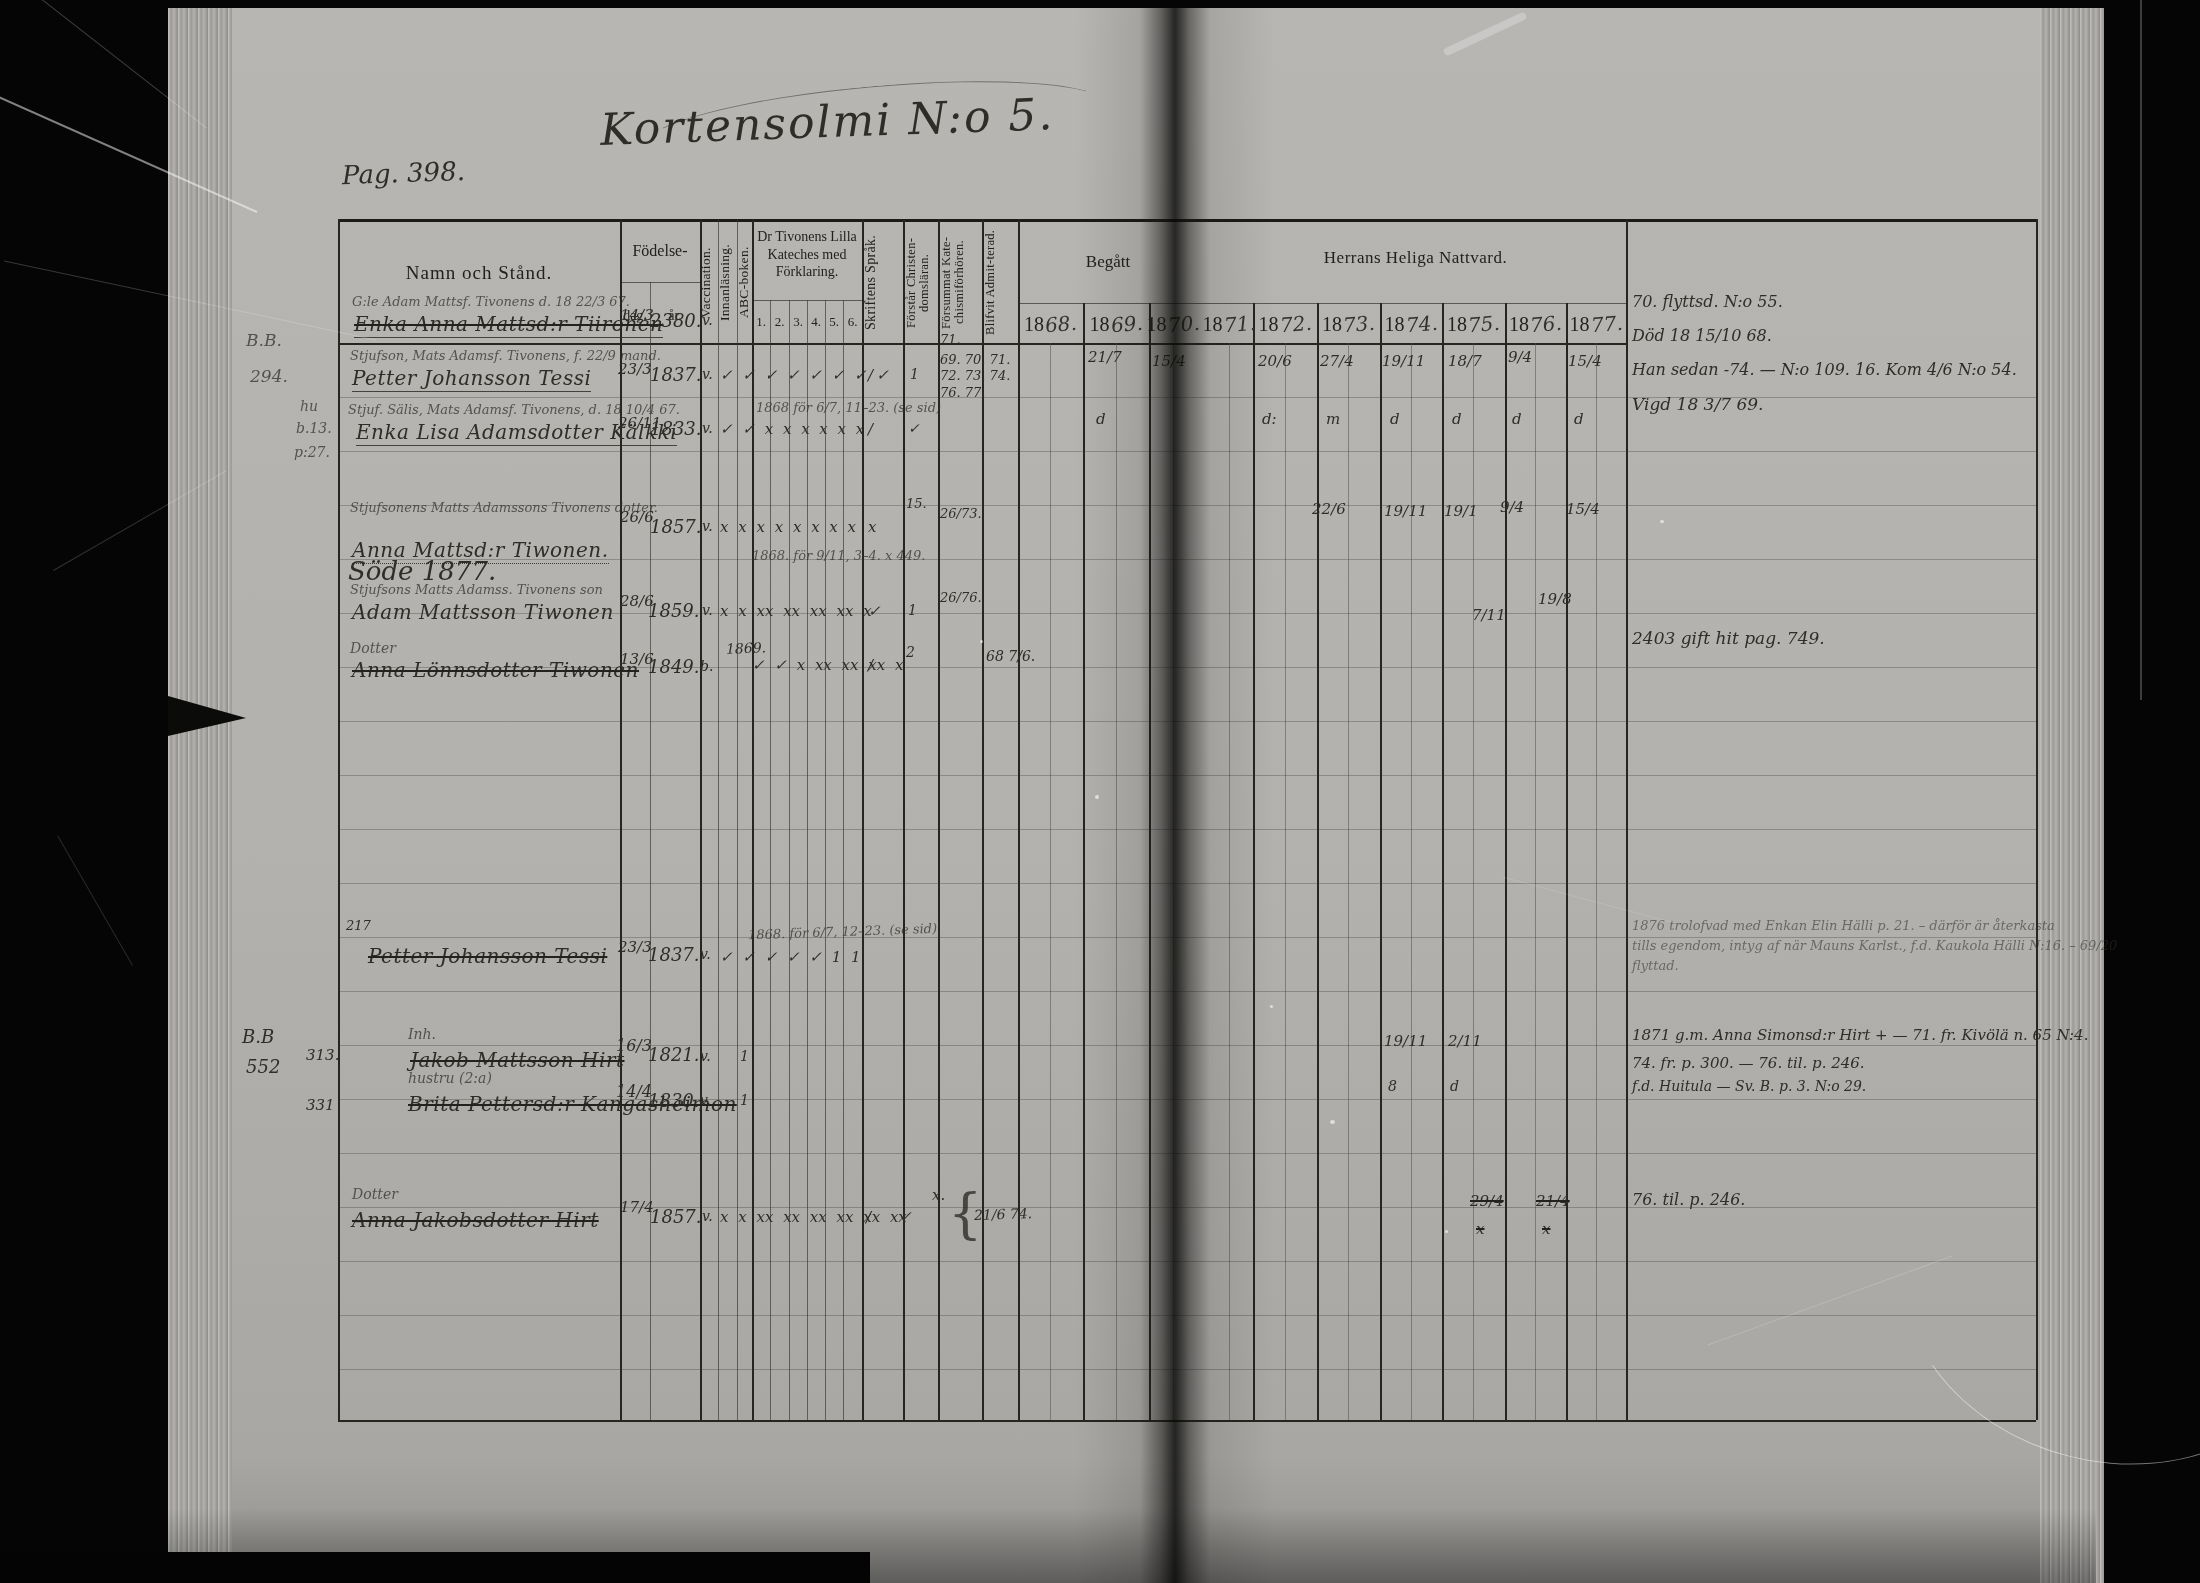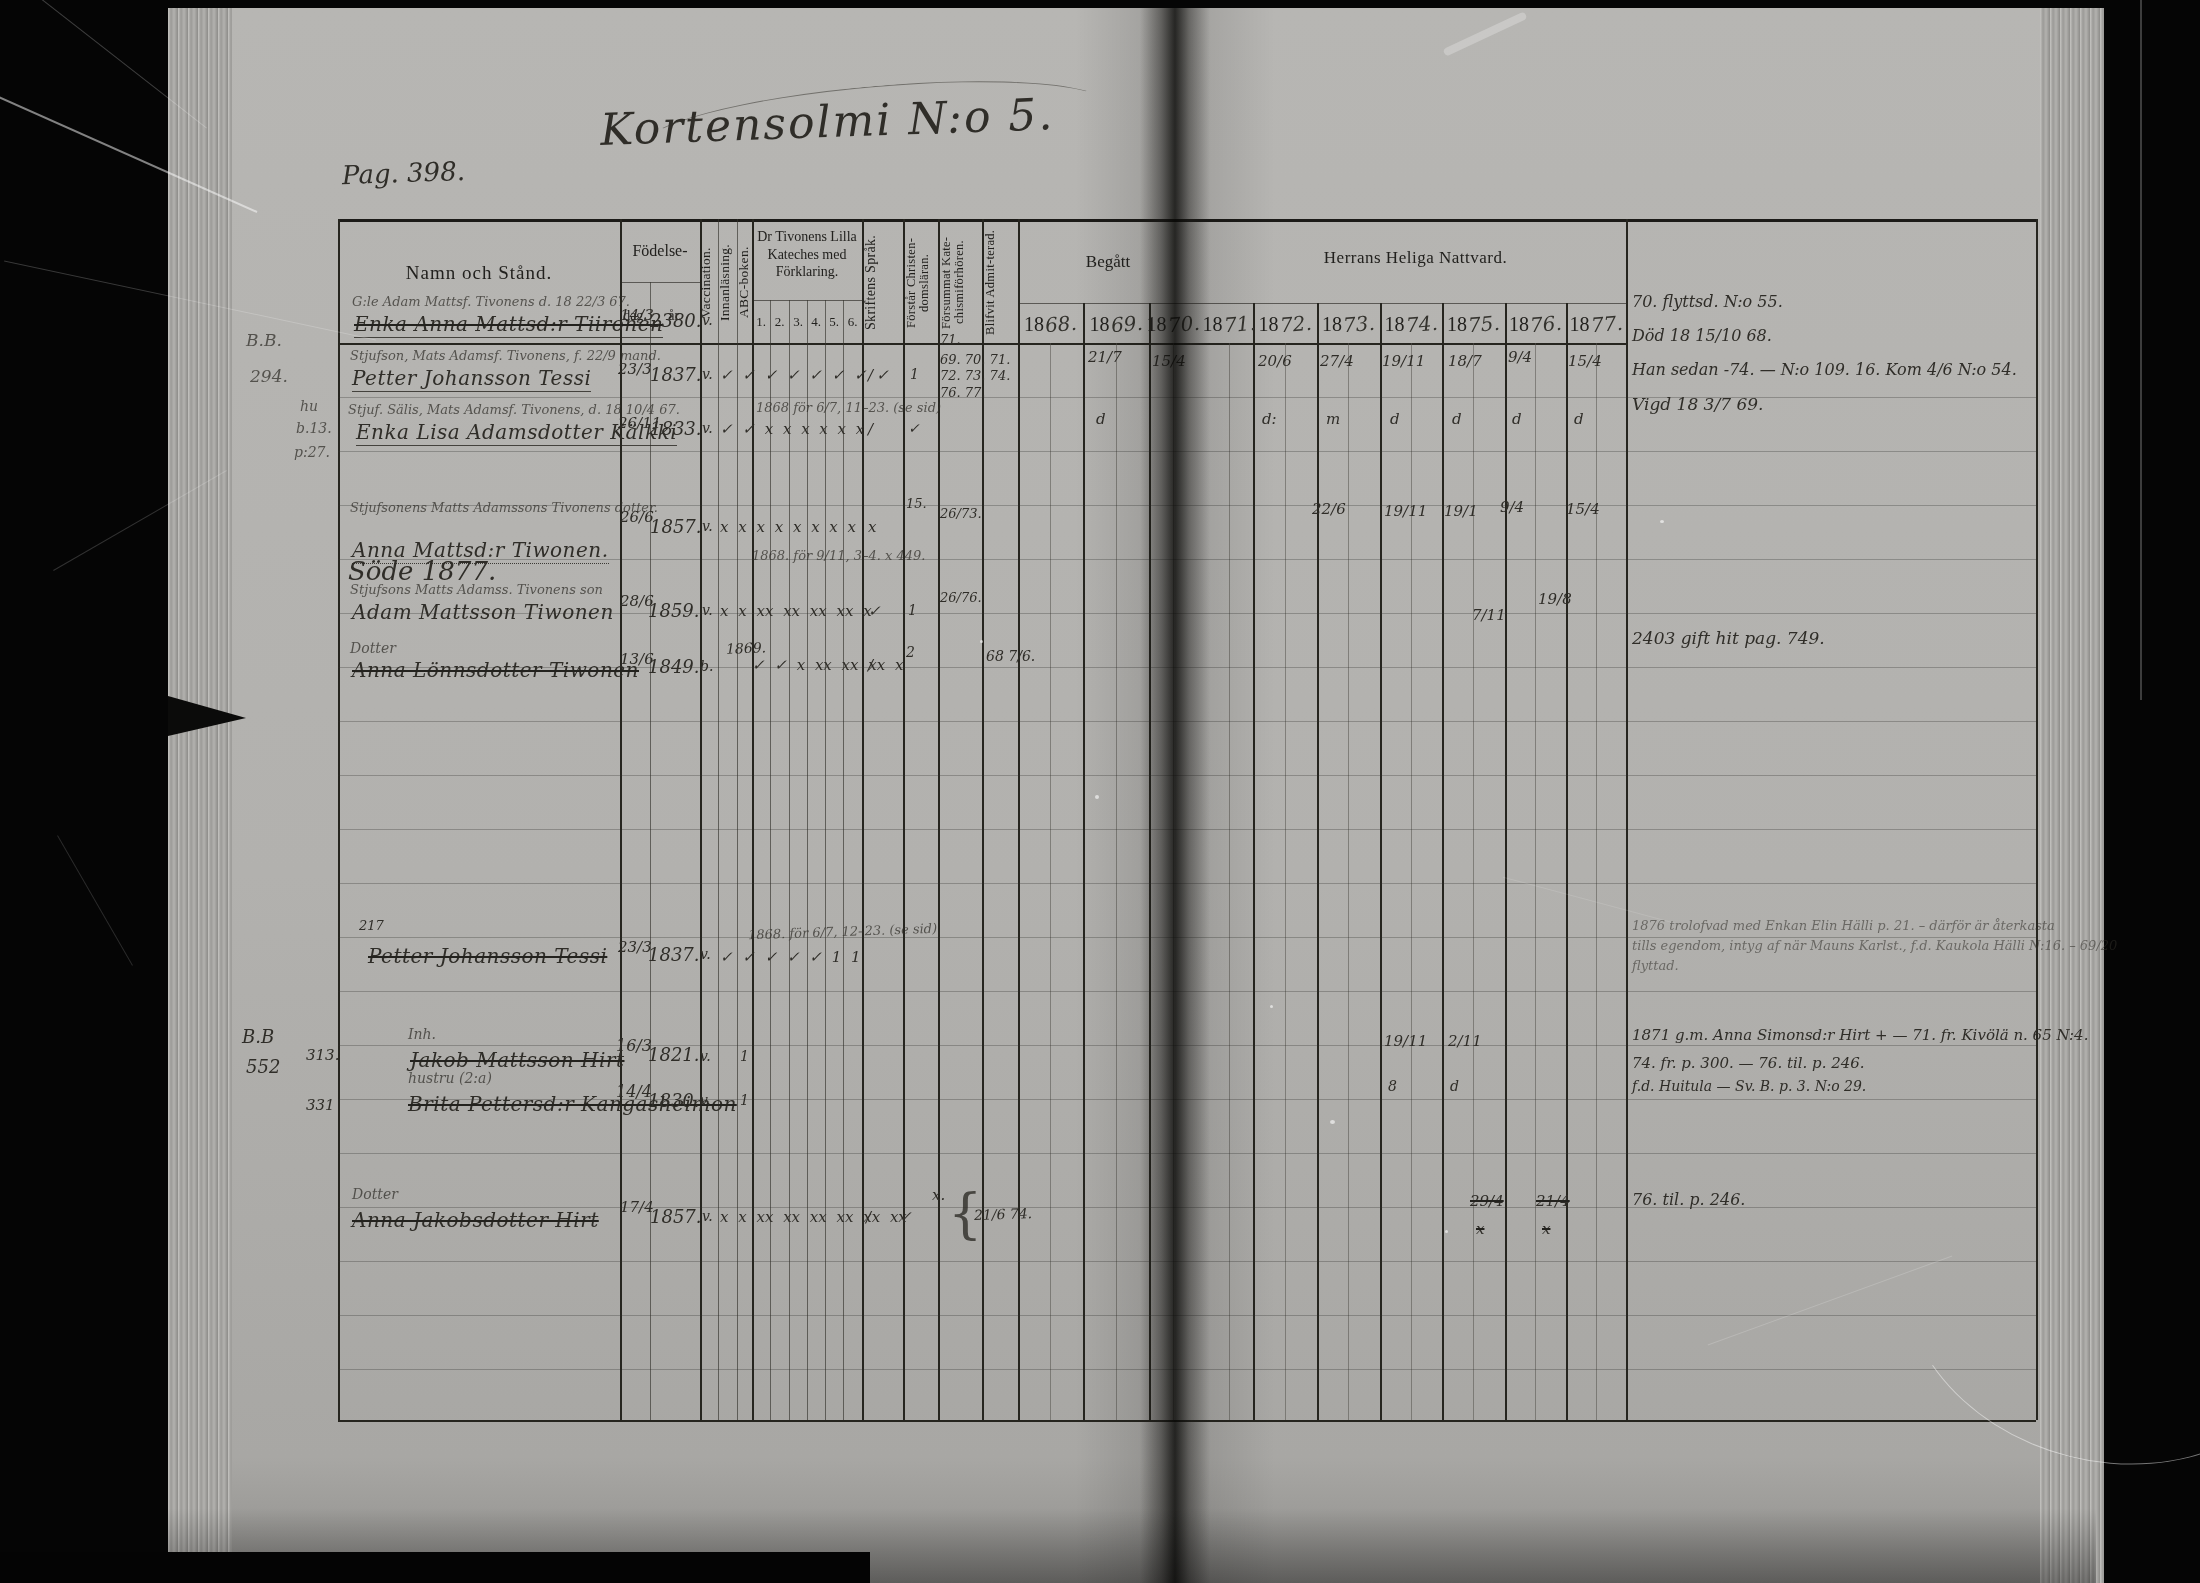--- a/index.html
+++ b/index.html
@@ -199,21 +199,21 @@
 
   <div class="hw s17 fade" style="left:246px;top:330px">B.B.</div>
   <div class="hw s17 fade" style="left:250px;top:366px">294.</div>
   <div class="hw s14 fade" style="left:300px;top:398px">hu</div>
   <div class="hw s14 fade" style="left:296px;top:420px">b.13.</div>
   <div class="hw s14 fade" style="left:294px;top:444px">p:27.</div>
   <div class="hw s18" style="left:242px;top:1026px">B.B</div>
   <div class="hw s18" style="left:246px;top:1056px">552</div>
   <div class="hw s15" style="left:306px;top:1046px">313.</div>
   <div class="hw s15" style="left:306px;top:1096px">331</div>
-  <div class="hw s13" style="left:359px;top:918px">217</div>
+  <div class="hw s13" style="left:346px;top:918px">217</div>
 
   <div class="hw s13 fade" style="left:352px;top:294px">G:le Adam Mattsf. Tivonens d. 18 22/3 67.</div>
   <div class="hw s20 strike ul" style="left:354px;top:312px">Enka Anna Mattsd:r Tiironen</div>
   <div class="hw s15" style="left:620px;top:306px">14/3</div>
   <div class="hw s18" style="left:650px;top:310px">2380.</div>
   <div class="hw s14" style="left:702px;top:312px">v.</div>
   <div class="hw s16" style="left:1632px;top:292px">70. flyttsd. N:o 55.</div>
   <div class="hw s16" style="left:1632px;top:326px">Död 18 15/10 68.</div>
 
   <div class="hw s13 fade" style="left:350px;top:348px">Stjufson, Mats Adamsf. Tivonens, f. 22/9 mand.</div>

